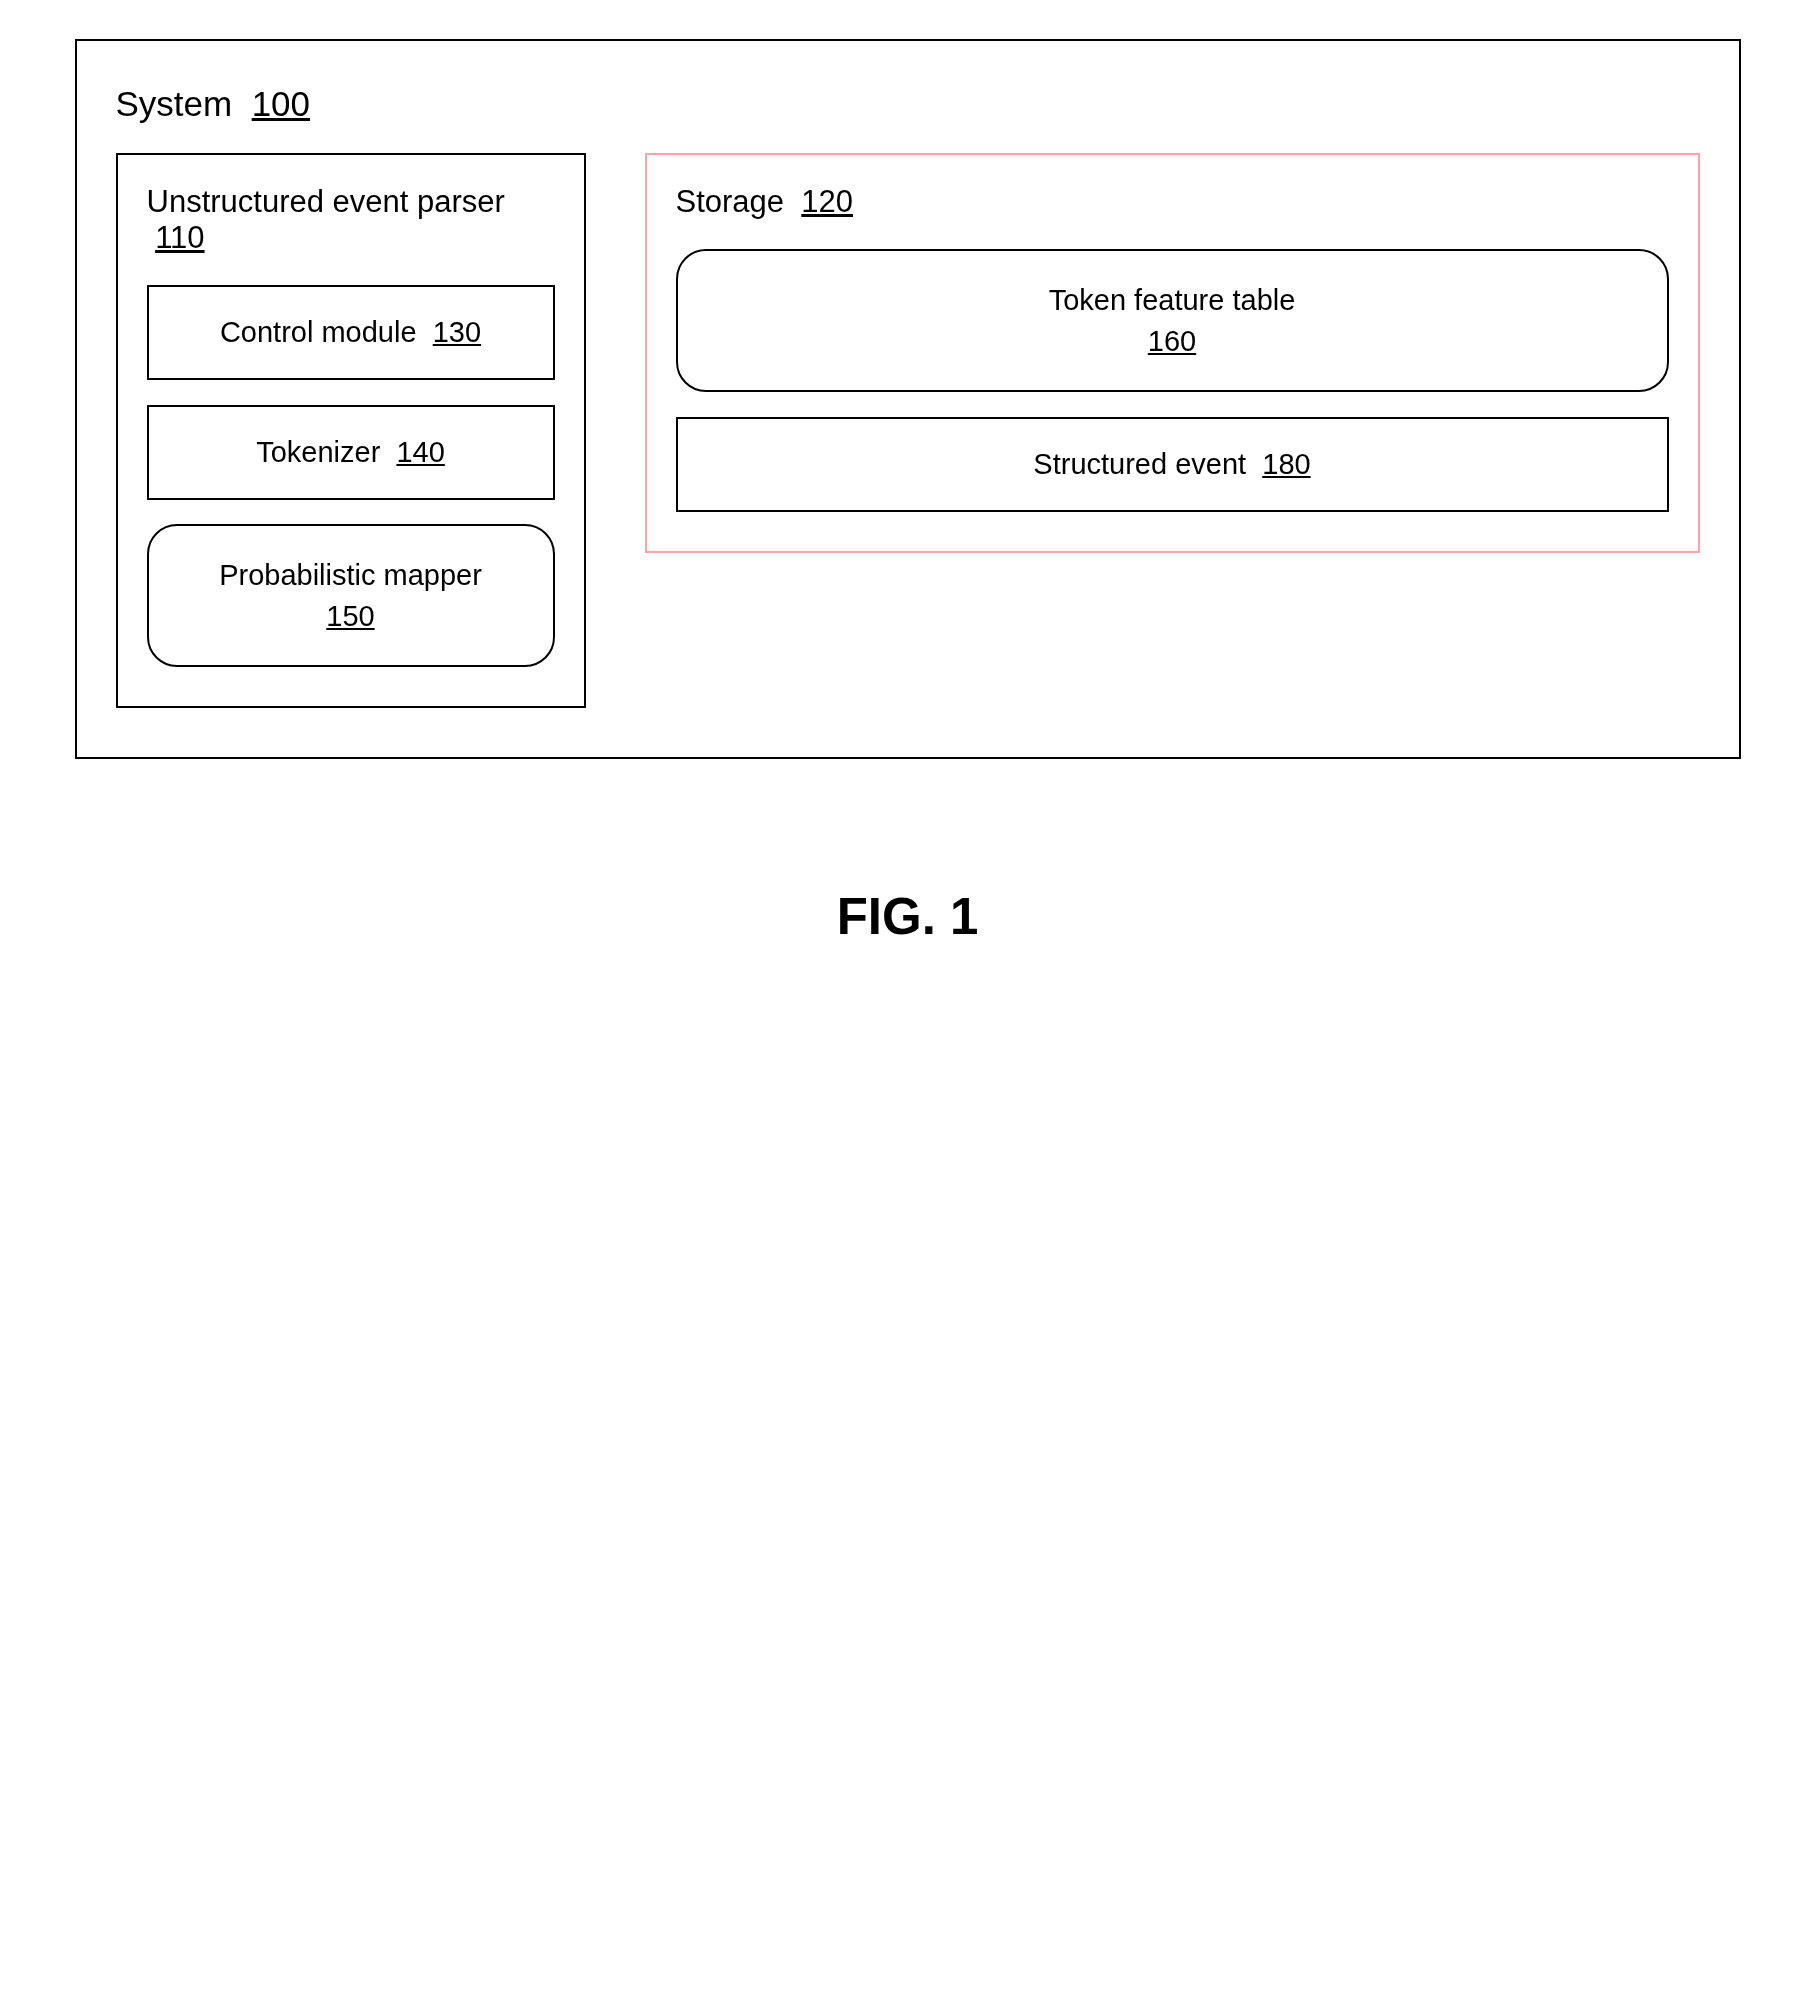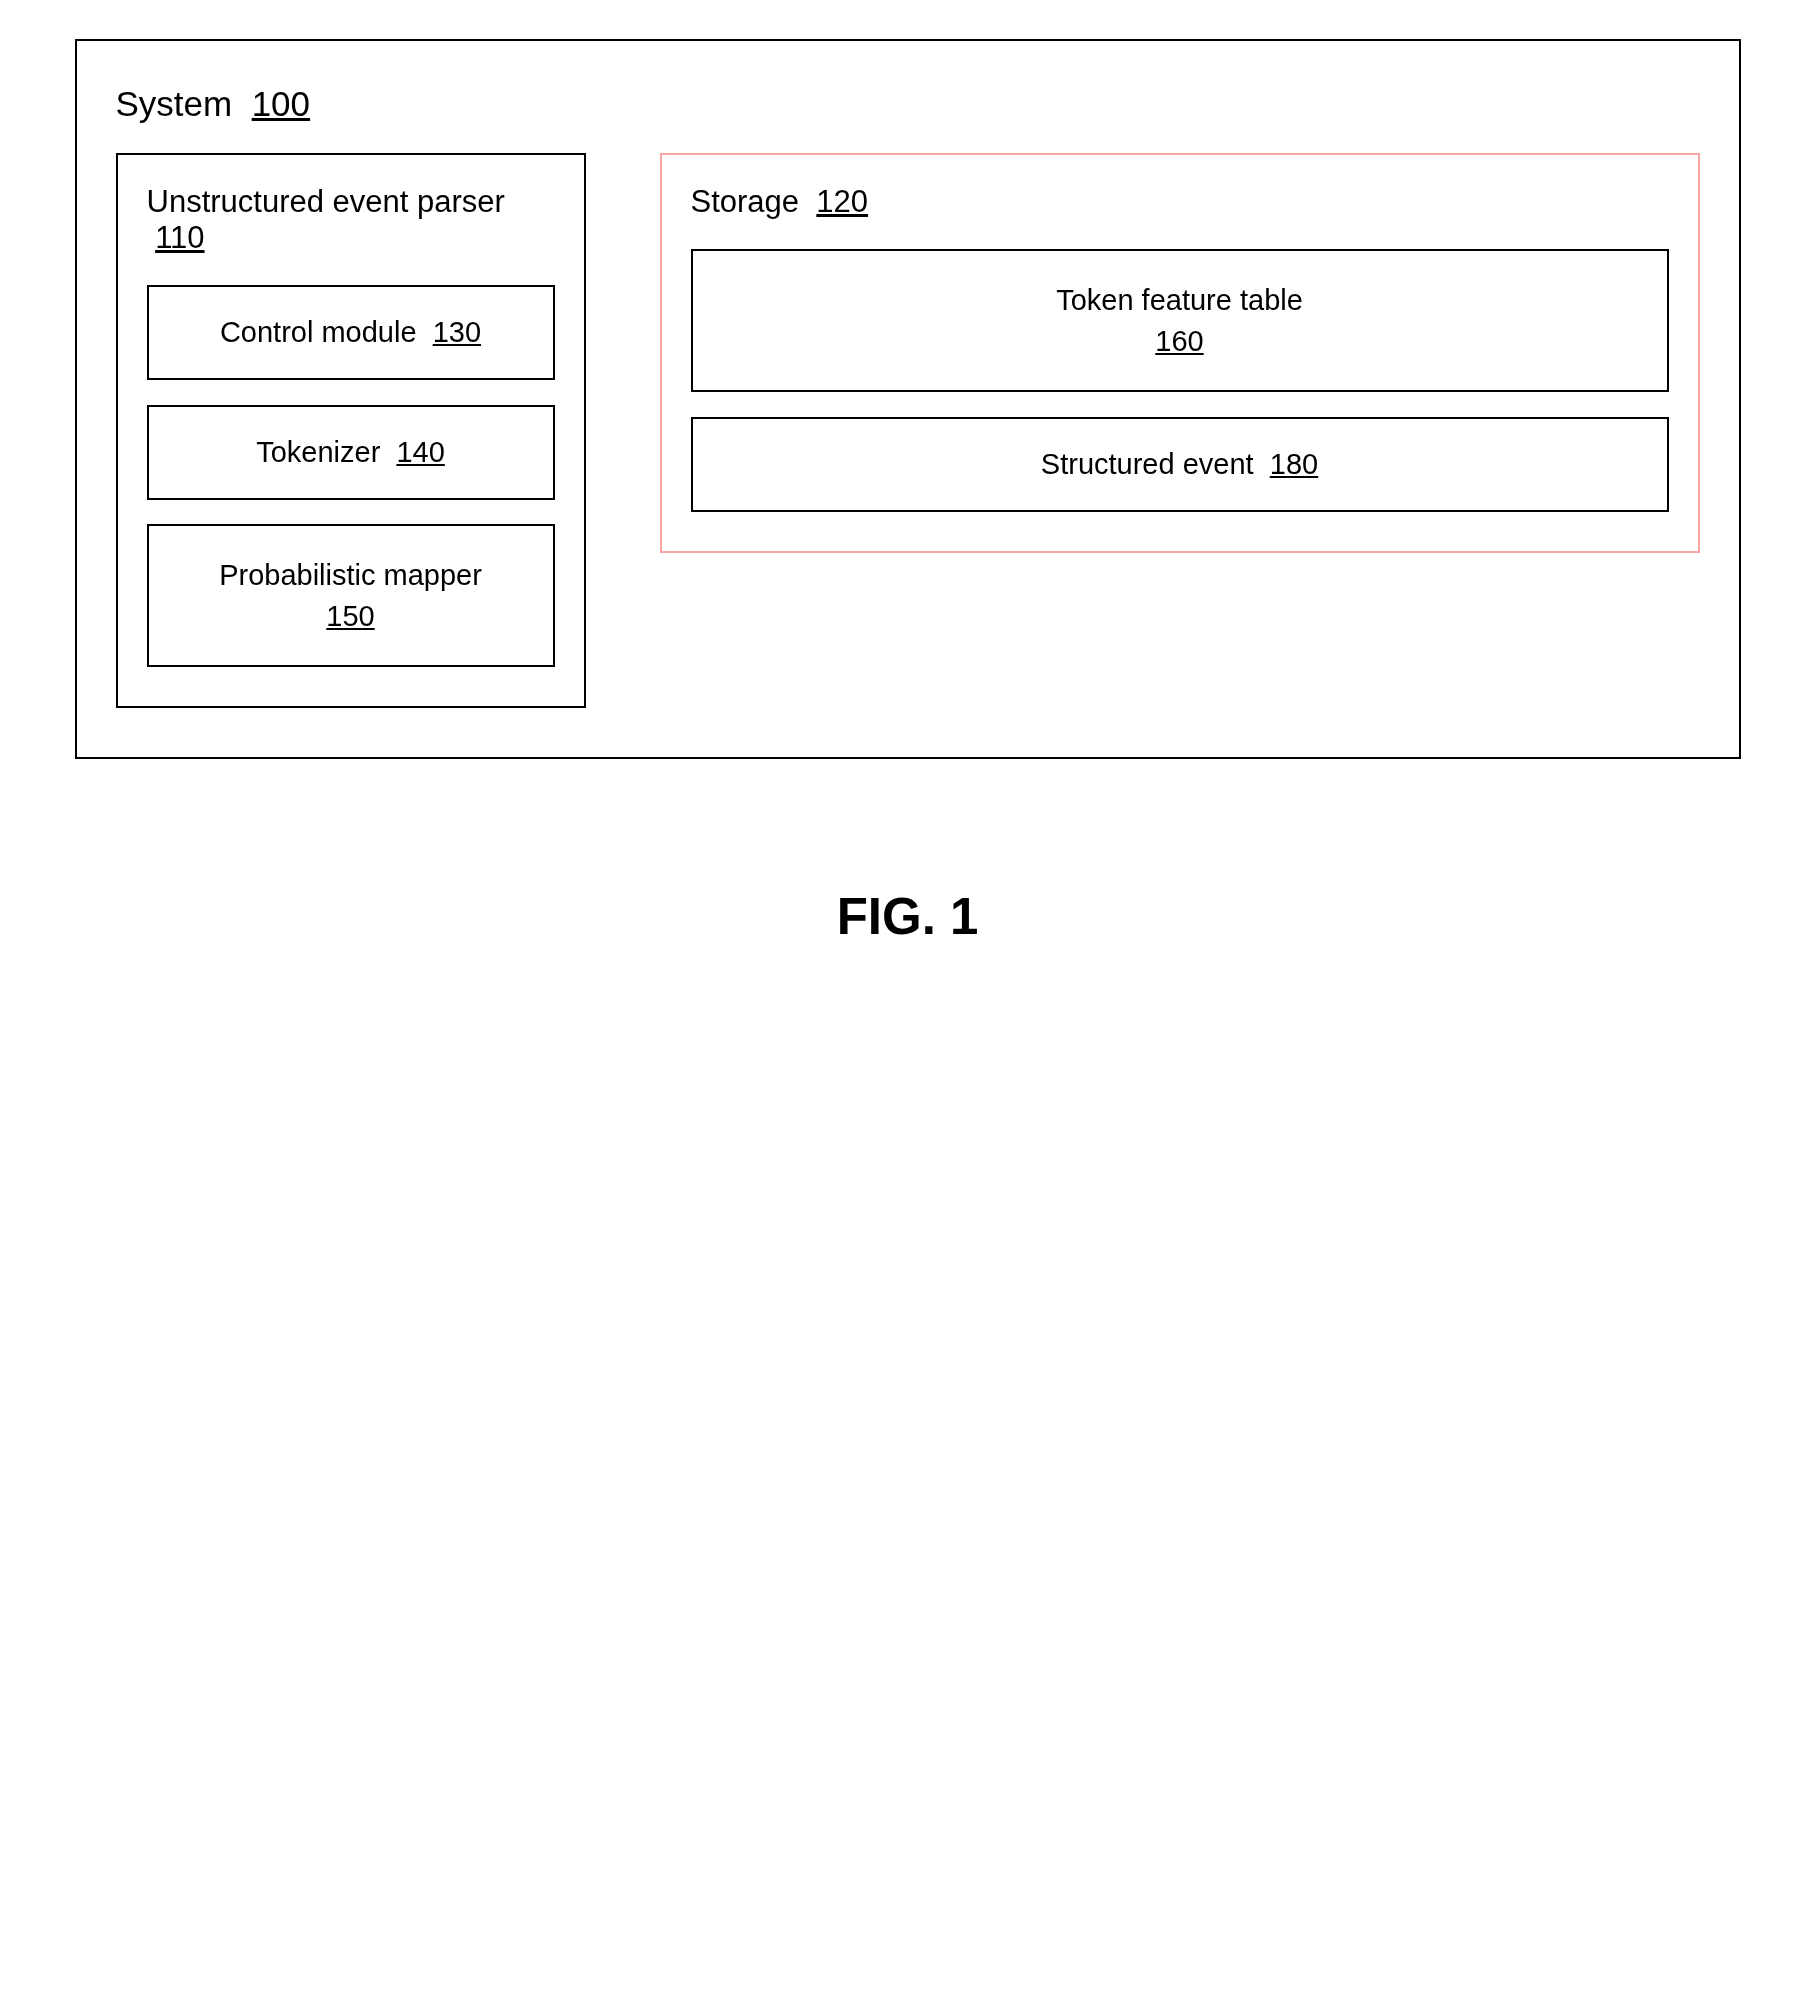--- a/index.html
+++ b/index.html
@@ -42,21 +42,21 @@
       color: #000;
     }
 
     .system-label .ref-num {
       text-decoration: underline;
     }
 
     .inner-layout {
       display: flex;
       flex-direction: row;
-      gap: 74px;
+      gap: 59px;
       align-items: flex-start;
     }
 
     .parser-box {
       border: 2px solid #000;
       flex: 0 0 470px;
       padding: 29px 29px 39px 29px;
       position: relative;
     }
 
@@ -82,20 +82,21 @@
     .module-box:last-child {
       margin-bottom: 0;
     }
 
     .module-box .ref-num {
       text-decoration: underline;
     }
 
     .module-box.multi-line {
       line-height: 1.4;
+      border-radius: 30px;
     }
 
     .storage-box {
       border: 2px solid #fca5a5;
       flex: 1;
       padding: 29px 29px 39px 29px;
       position: relative;
     }
 
     .fig-label {

